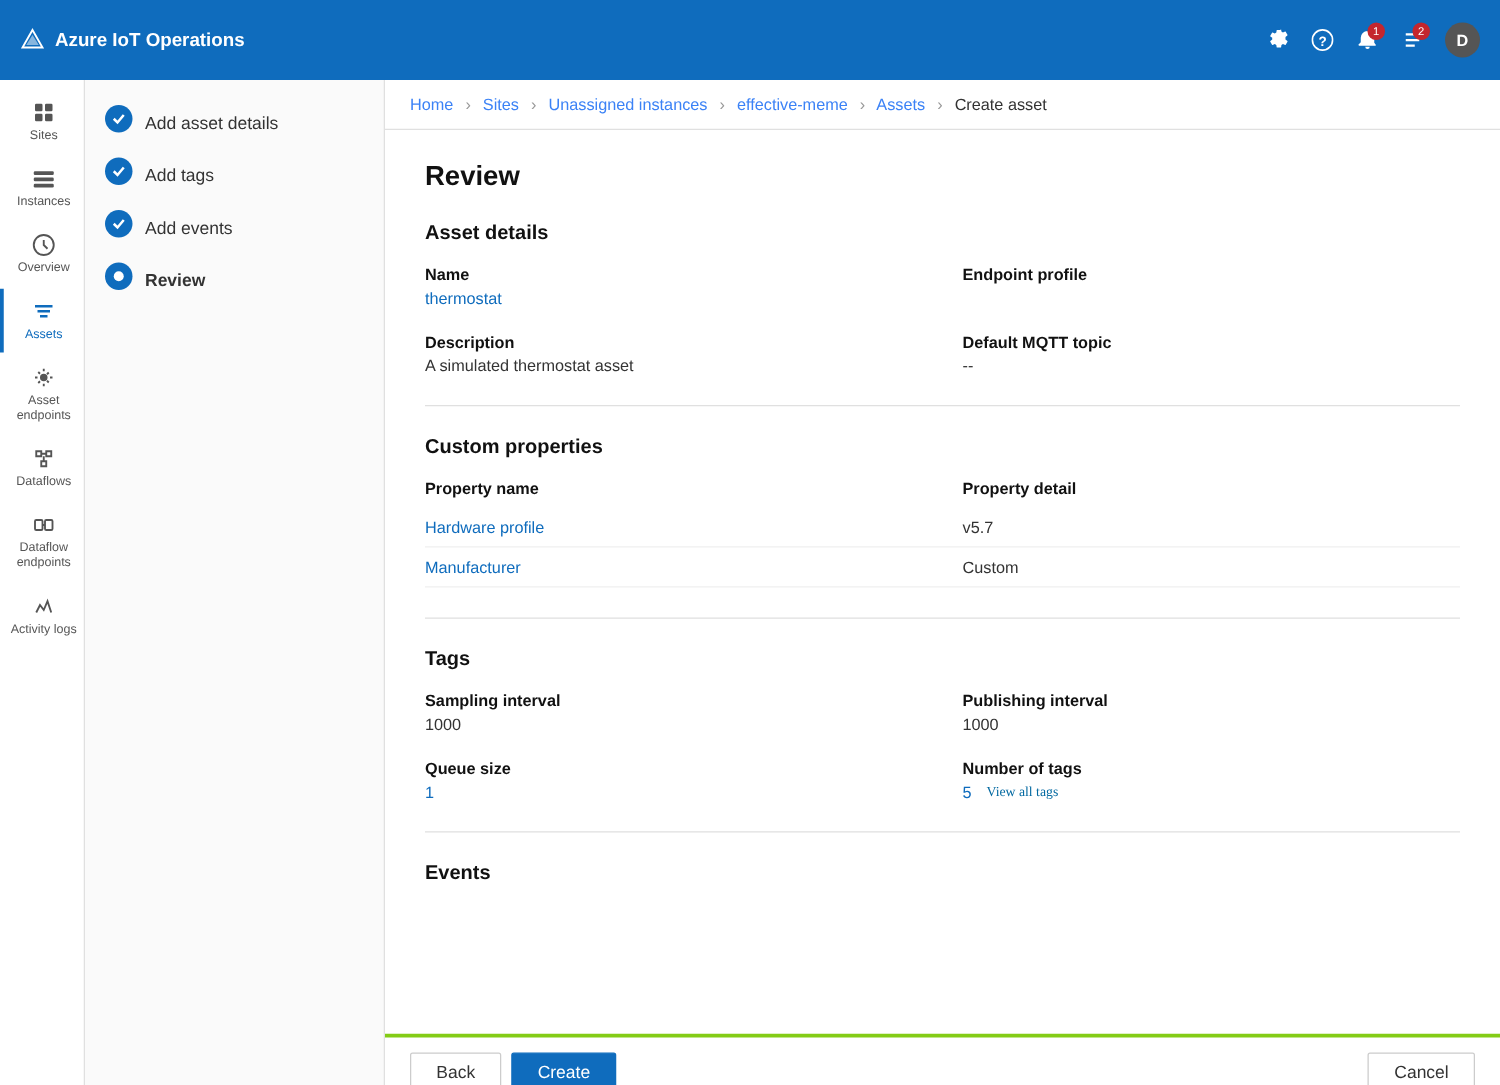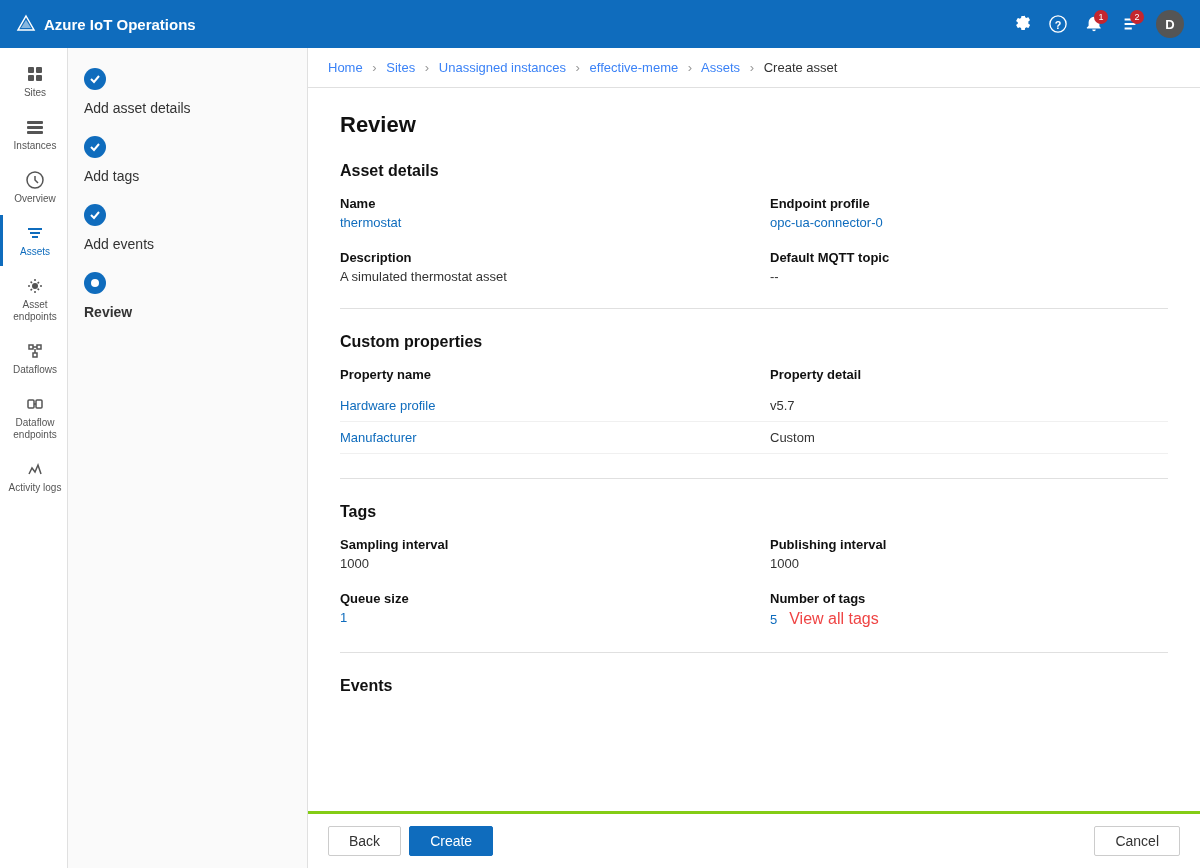--- a/index.html
+++ b/index.html
@@ -1,21 +1,21 @@
 <!DOCTYPE html>
 <html><head>
   <meta charset="utf-8">
   <style>
     * { box-sizing: border-box; margin: 0; padding: 0; }
     body { font-family: 'Segoe UI', sans-serif; font-size: 14px; color: #333; background: #f3f3f3; }
 
     
     .topnav {
       background: #0f6cbd;
-      height: 48px;
+      height: 64px;
       display: flex;
       align-items: center;
       padding: 0 16px;
       color: white;
       justify-content: space-between;
     }
     .topnav-left { display: flex; align-items: center; gap: 8px; }
     .topnav-title { font-size: 15px; font-weight: 600; color: white; }
     .topnav-right { display: flex; align-items: center; gap: 16px; }
     .topnav-icon { width: 20px; height: 20px; display: flex; align-items: center; justify-content: center; cursor: pointer; color: white; font-size: 16px; position: relative; }
@@ -64,24 +64,23 @@
       width: 240px;
       background: #fafafa;
       border-right: 1px solid #e0e0e0;
       padding: 20px 16px;
       display: flex;
       flex-direction: column;
       gap: 20px;
     }
     .wizard-step {
       display: flex;
-      align-items: flex-start;
+      align-items: flex-end;
       gap: 10px;
       cursor: pointer;
-      flex-direction: column;
     }
     .step-circle {
       width: 22px;
       height: 22px;
       border-radius: 50%;
       display: flex;
       align-items: center;
       justify-content: center;
       font-size: 12px;
       flex-shrink: 0;
@@ -176,21 +175,21 @@
       background: white;
       color: #333;
     }
     .btn-primary {
       background: #0f6cbd;
       color: white;
       border-color: #0f6cbd;
     }
     .btn-cancel { margin-left: auto; }
 
-    .view-all-link { color: #ef4444; text-decoration: none; cursor: pointer; margin-left: 8px; font-size: 16px; }
+    .view-all-link { color: #0369a1; text-decoration: none; cursor: pointer; margin-left: 8px; font-size: 11px; font-family: Liberation Serif, serif; }
 
     
     .scroll-container::-webkit-scrollbar { width: 8px; }
     .scroll-container::-webkit-scrollbar-track { background: #f0f0f0; }
     .scroll-container::-webkit-scrollbar-thumb { background: #ccc; border-radius: 4px; }
   </style>
 </head>
 <body>
 
 <nav class="topnav">
@@ -349,21 +348,20 @@
         <h1 class="review-title">Review</h1>
 
         <h2 class="section-title">Asset details</h2>
         <div class="detail-grid">
           <div class="detail-item">
             <div class="detail-label">Name</div>
             <div class="detail-value">thermostat</div>
           </div>
           <div class="detail-item">
             <div class="detail-label">Endpoint profile</div>
-            <div class="detail-value">opc-ua-connector-0</div>
           </div>
           <div class="detail-item">
             <div class="detail-label">Description</div>
             <div class="detail-value plain">A simulated thermostat asset</div>
           </div>
           <div class="detail-item">
             <div class="detail-label">Default MQTT topic</div>
             <div class="detail-value plain">--</div>
           </div>
         </div>

